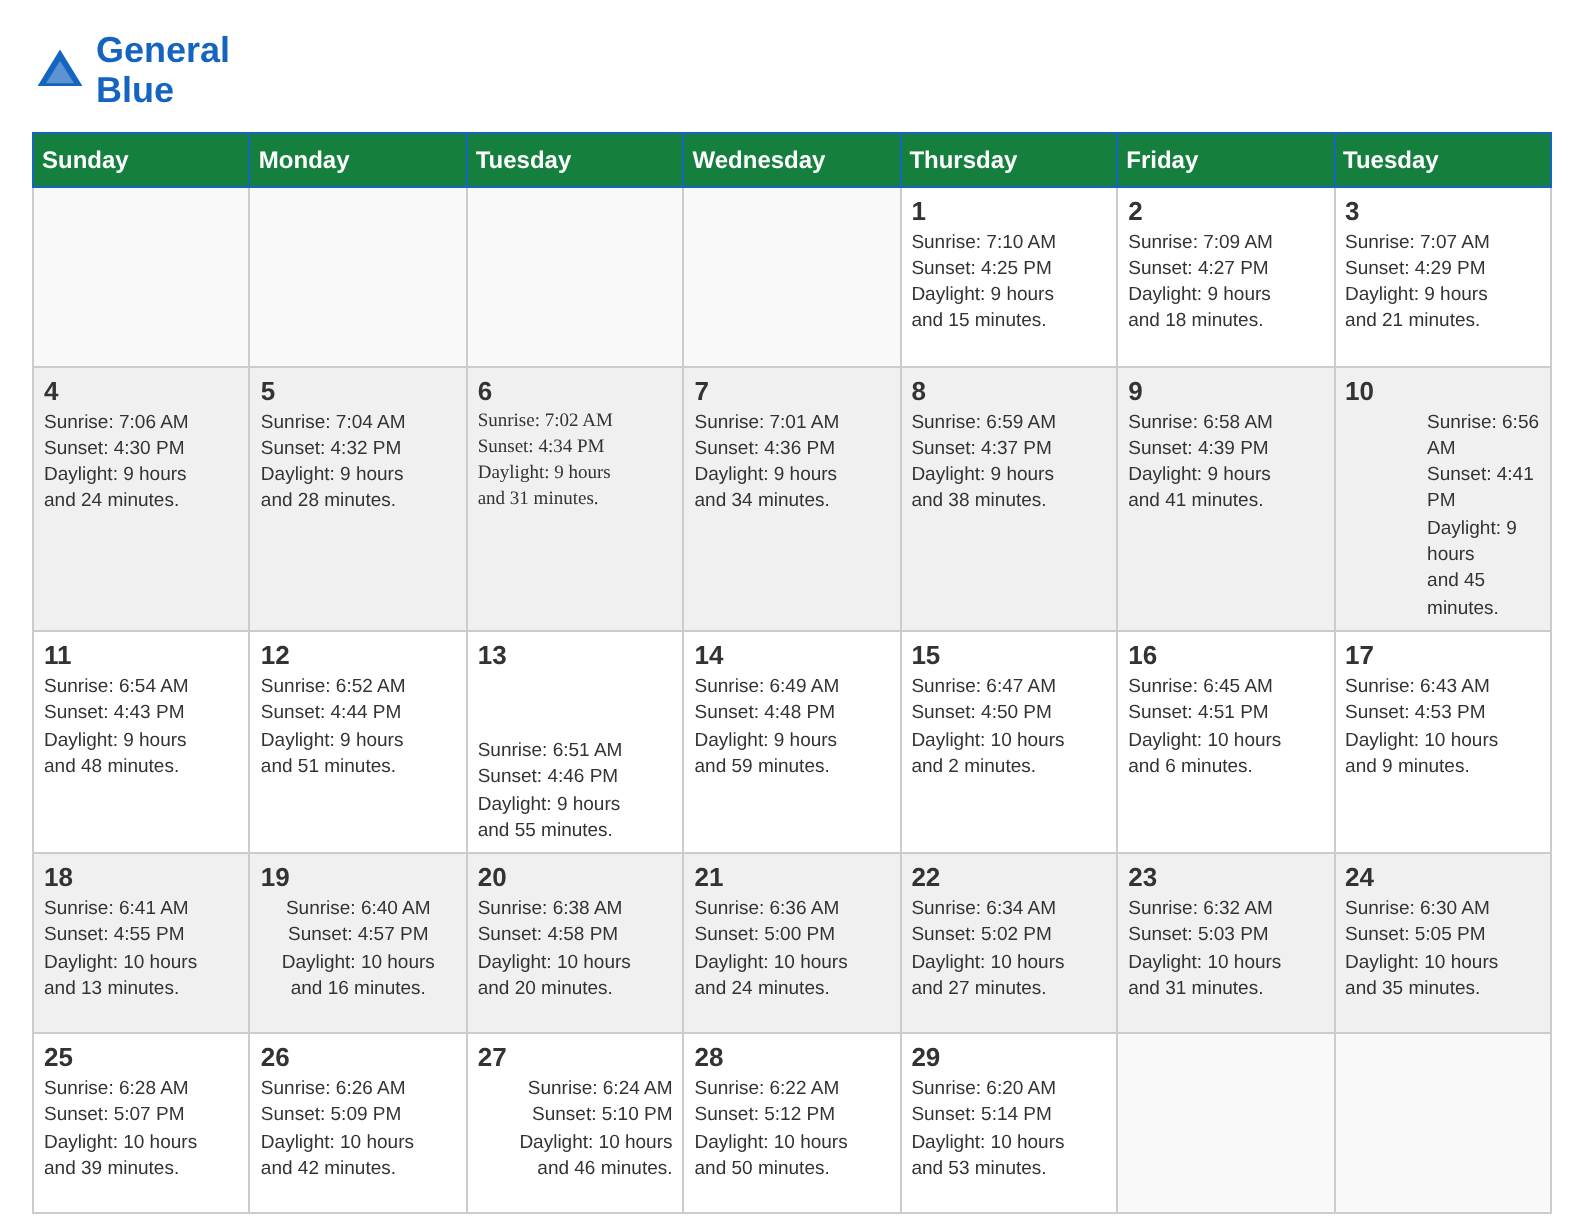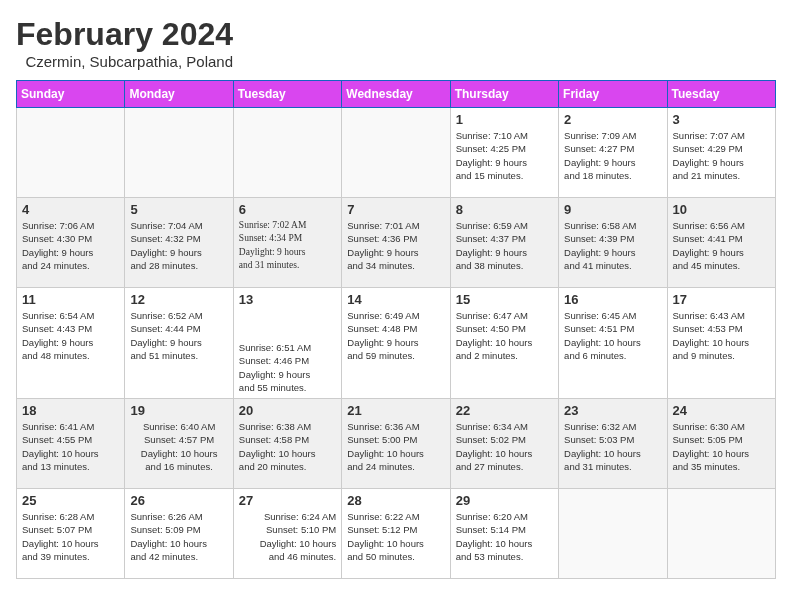--- a/index.html
+++ b/index.html
@@ -45,21 +45,21 @@
     .subtitle {
       font-size: 15px;
       color: #333;
     }
     .calendar {
       width: 100%;
       border-collapse: collapse;
       border: 1px solid #ccc;
     }
     .calendar th {
-      background: #d946ef;
+      background: #15803d;
       color: #fff;
       font-size: 12px;
       font-weight: bold;
       padding: 6px 4px;
       text-align: left;
       border: 1px solid #1565c0;
     }
     .calendar td {
       width: calc(100% / 7);
       vertical-align: top;
@@ -86,23 +86,29 @@
       line-height: 1.4;
     }
     .row-shaded td {
       background: #f0f0f0;
     }
   </style>
 </head>
 <body>
 
 <div class="header-area">
-  <div class="title-area">
-    <div class="month-title">February 2024</div>
-    <div class="subtitle">Czermin, Subcarpathia, Poland</div>
+  <div class="logo">
+    <svg class="logo-icon" viewBox="0 0 40 40">
+      <polygon points="20,4 36,30 4,30" fill="#1565c0"></polygon>
+      <polygon points="20,12 30,28 10,28" fill="#fff" opacity="0.3"></polygon>
+    </svg>
+    <div>
+      <div class="logo-text"><span>General</span></div>
+      <div class="logo-text"><span>Blue</span></div>
+    </div>
   </div>
 </div>
 
 <table class="calendar">
   <thead>
     <tr>
     <th>Sunday</th>
         <th>Monday</th>
         <th>Tuesday</th>
         <th>Wednesday</th>
@@ -177,21 +183,21 @@
         </td>
         <td>
           <div class="day-number">9</div>
           <div class="day-info" style="white-space: pre-line;">Sunrise: 6:58 AM
 Sunset: 4:39 PM
 Daylight: 9 hours
 and 41 minutes.</div>
         </td>
         <td>
           <div class="day-number">10</div>
-          <div class="day-info" style="white-space: pre-line;">Sunrise: 6:56 AM
+          <div class="day-info" style="white-space: pre-line; margin-left: 41px;">Sunrise: 6:56 AM
 Sunset: 4:41 PM
 Daylight: 9 hours
 and 45 minutes.</div>
         </td>
       </tr>
       <tr>
         <td>
           <div class="day-number">11</div>
           <div class="day-info" style="white-space: pre-line;">Sunrise: 6:54 AM
 Sunset: 4:43 PM

